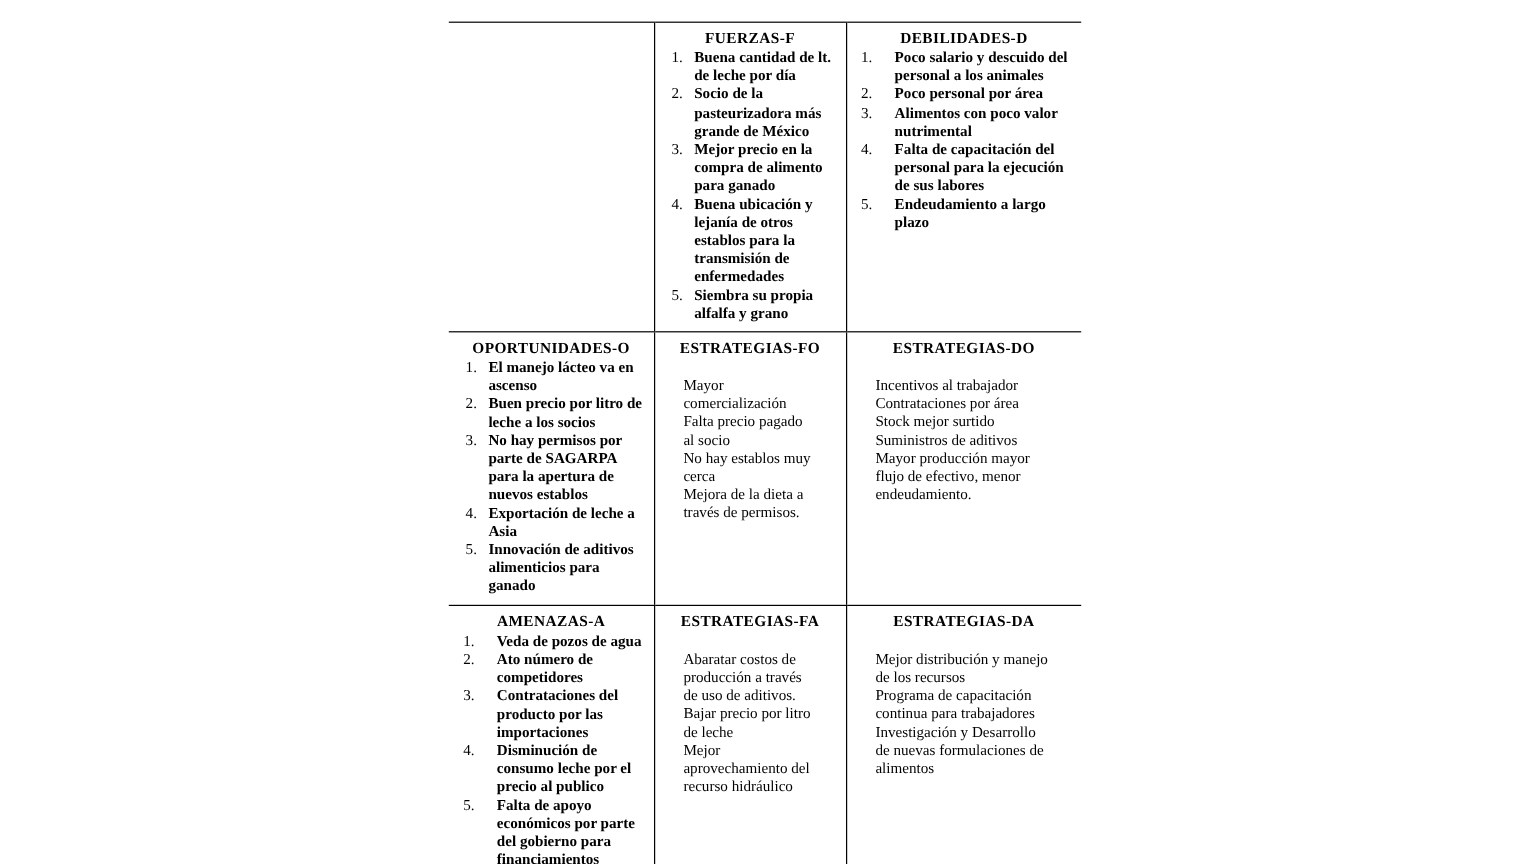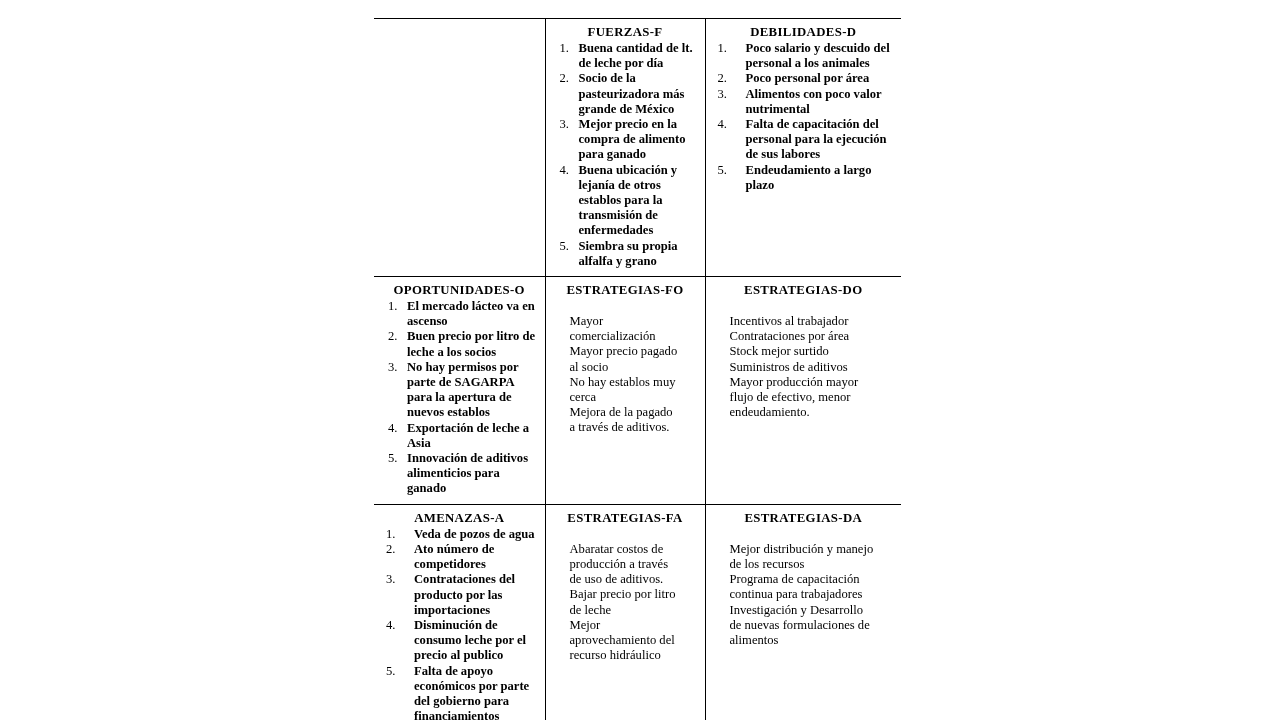--- a/index.html
+++ b/index.html
@@ -173,21 +173,21 @@
         </td>
       </tr>
 
       <tr>
         <td class="rule-bottom">
           <div class="cell-inner">
             <div class="cell-title">OPORTUNIDADES-O</div>
             <ol class="num-list gap-narrow">
               <li class="num-item">
                 <span class="marker">1.</span>
-                <span class="body">El mercado lácteo va en ascenso</span>
+                <span class="body">El manejo lácteo va en ascenso</span>
               </li>
               <li class="num-item">
                 <span class="marker">2.</span>
                 <span class="body">Buen precio por litro de leche a los socios</span>
               </li>
               <li class="num-item">
                 <span class="marker">3.</span>
                 <span class="body">No hay permisos por parte de SAGARPA para la apertura de nuevos establos</span>
               </li>
               <li class="num-item">
@@ -200,23 +200,23 @@
               </li>
             </ol>
           </div>
         </td>
 
         <td class="rule-bottom vline-left">
           <div class="cell-inner">
             <div class="cell-title">ESTRATEGIAS-FO</div>
             <ul class="plain-list">
               <li>Mayor comercialización</li>
-              <li>Mayor precio pagado al socio</li>
+              <li>Falta precio pagado al socio</li>
               <li>No hay establos muy cerca</li>
-              <li>Mejora de la pagado a través de aditivos.</li>
+              <li>Mejora de la dieta a través de permisos.</li>
             </ul>
           </div>
         </td>
 
         <td class="rule-bottom vline-left">
           <div class="cell-inner">
             <div class="cell-title">ESTRATEGIAS-DO</div>
             <ul class="plain-list">
               <li>Incentivos al trabajador</li>
               <li>Contrataciones por área</li>

